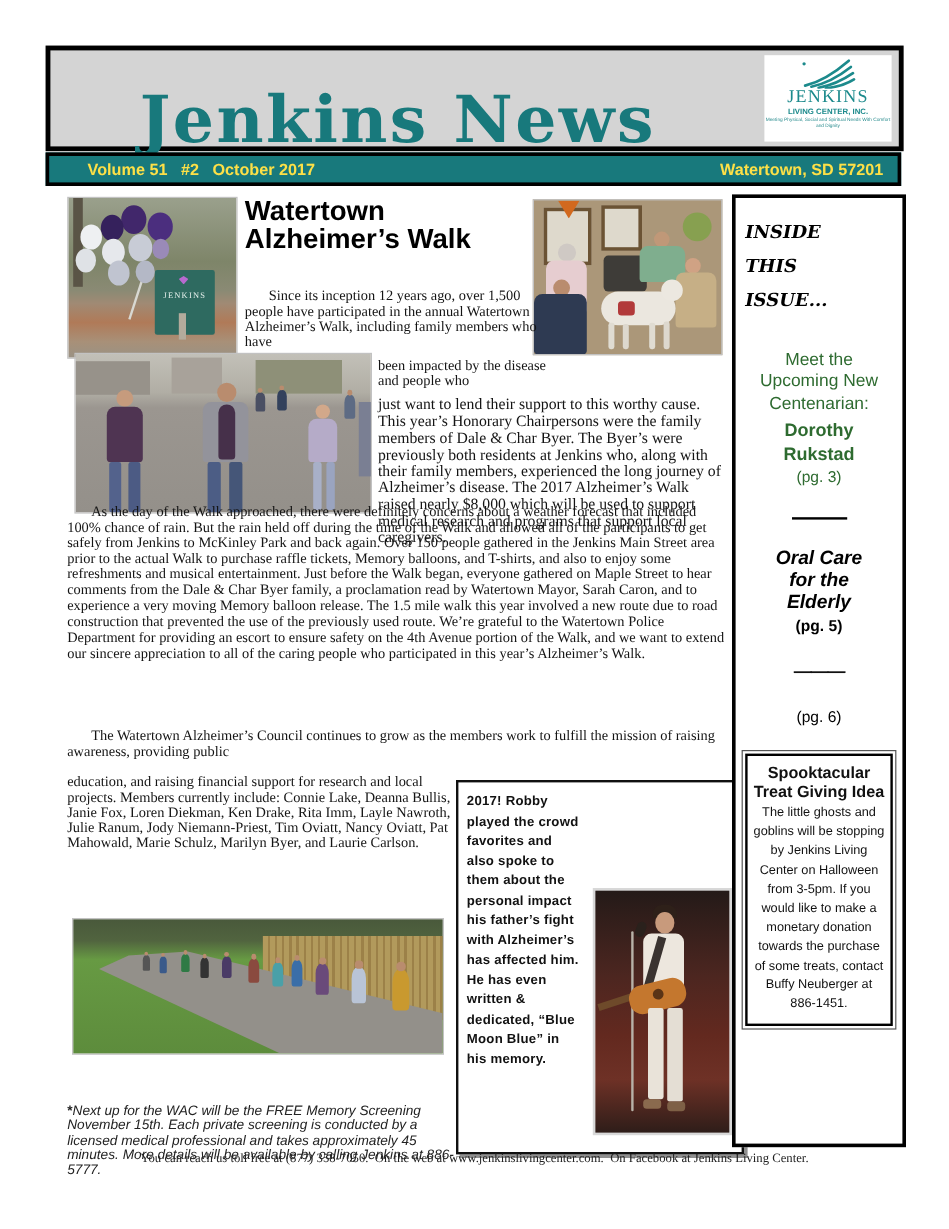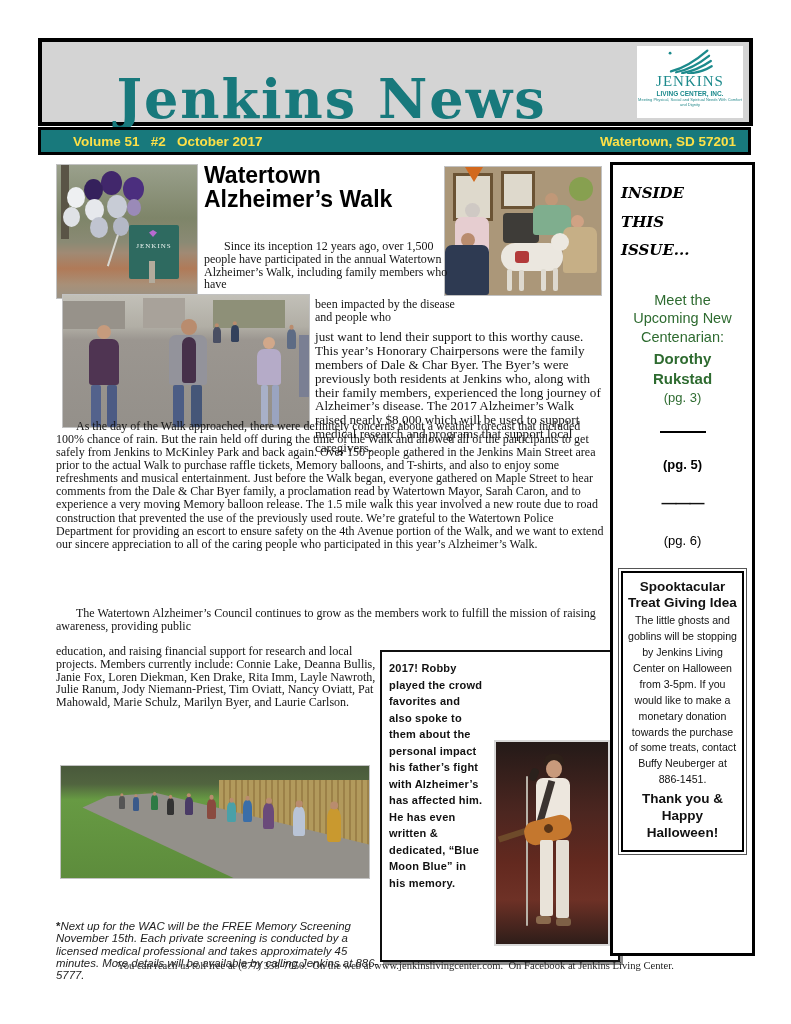--- a/index.html
+++ b/index.html
@@ -269,30 +269,30 @@
 
   <div class="sidebar">
     <div class="sb-head">INSIDE THIS ISSUE...</div>
     <div class="sb-green">
       <div>Meet the Upcoming New Centenarian:</div>
       <div class="name">Dorothy Rukstad</div>
       <div class="pg">(pg. 3)</div>
     </div>
     <div class="sb-line"></div>
     <div class="sb-item">
+      <div class="sb-oral">Oral Care for the Elderly</div>
       <div class="sb-pg">(pg. 5)</div>
     </div>
     <div class="sb-dash">———</div>
     <div class="sb-item">
       <div class="sb-pg" style="font-weight:normal;">(pg. 6)</div>
     </div>
     <div class="spook-outer">
       <div class="spook">
         <div class="sp-head">Spooktacular Treat Giving Idea</div>
         <div class="sp-body">The little ghosts and goblins will be stopping by Jenkins Living Center on Halloween from 3-5pm. If you would like to make a monetary donation towards the purchase of some treats, contact Buffy Neuberger at 886-1451.</div>
-        <div class="sp-close">Thank you &amp; Happy Halloween!</div>
       </div>
     </div>
   </div>
 
   <div class="pagefooter">You can reach us toll free at (877) 358-7050.  On the web at www.jenkinslivingcenter.com.  On Facebook at Jenkins Living Center.</div>
 
 </div>
 
 </body></html>

